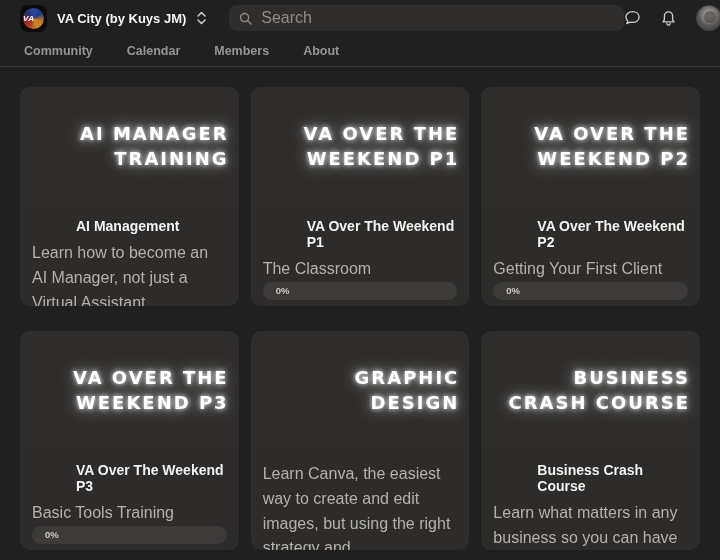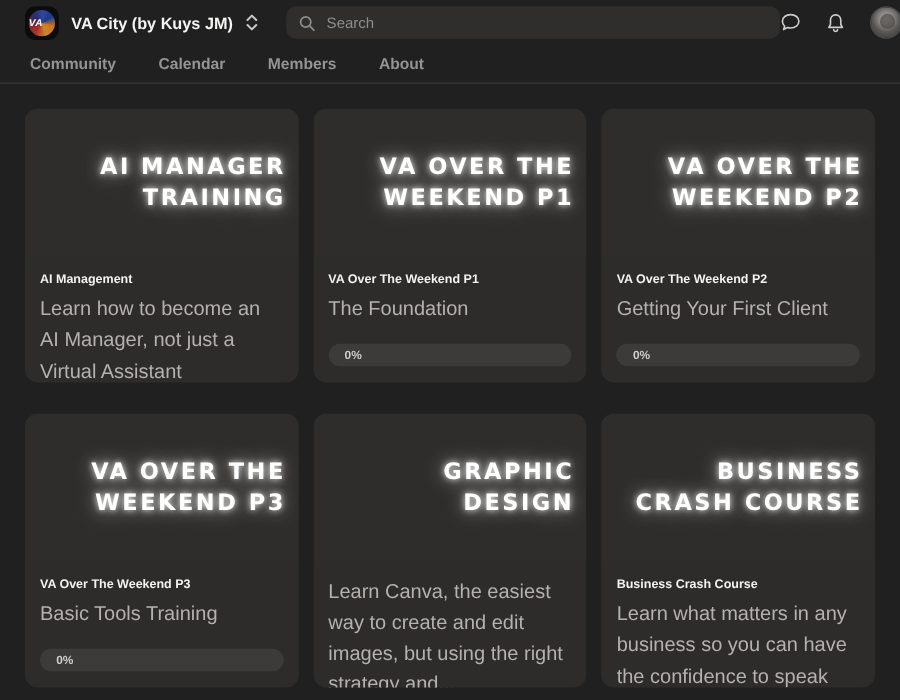--- a/index.html
+++ b/index.html
@@ -27,21 +27,21 @@
   .logo-circle span { font-size:8px; font-weight:bold; color:#fff; letter-spacing:0.5px; }
   .community-name { font-size:13px; font-weight:bold; color:#f5f4f3; margin-left:10px; white-space:nowrap; }
   .selector { margin-left:10px; display:flex; align-items:center; cursor:pointer; }
   .searchbar {
     margin-left:22px; flex:0 0 auto; width:395px; height:26px; border-radius:8px;
     background:#2f2e2d; display:flex; align-items:center; padding:0 10px;
   }
   .searchbar svg { flex:0 0 auto; }
   .searchbar input {
     background:transparent; border:none; outline:none; color:#fde047;
-    font-size:12px; margin-left:9px; width:100%;
+    font-size:16px; margin-left:9px; width:100%;
     font-family:"Liberation Sans","DejaVu Sans",sans-serif;
   }
   .searchbar input::placeholder { color:#8f8d8b; }
   .topbar-right { margin-left:auto; display:flex; align-items:center; gap:20px; }
   .icon-btn { display:flex; align-items:center; cursor:pointer; }
   .avatar {
     width:26px; height:26px; border-radius:50%;
     background:radial-gradient(circle at 50% 38%, #a8a6a2 0%, #8d8a86 28%, #5a5856 55%, #343332 100%);
     border:1px solid #4a4a4a; cursor:pointer; position:relative; overflow:hidden;
   }
@@ -82,21 +82,21 @@
   .cover-text {
     font-family:"DejaVu Sans","Liberation Sans",sans-serif;
     font-size:18px; font-weight:800; letter-spacing:2px; line-height:1.4;
     text-transform:uppercase; text-align:right; color:#ffffff;
     text-shadow:0 0 5px rgba(255,255,255,.9), 0 0 14px rgba(255,255,255,.55), 0 0 26px rgba(255,255,255,.3);
   }
   .card-body {
     flex:1; display:flex; flex-direction:column;
     padding:13px 12px 13px 12px;
   }
-  .course-title { font-size:10px; font-weight:bold; color:#f3f2f1; margin-bottom:7px; }
+  .course-title { font-size:14px; font-weight:bold; color:#f3f2f1; margin-bottom:7px;margin-left:44px; }
   .course-desc { font-size:16px; line-height:1.55; color:#b5b2ae; }
   .progress {
     margin-top:auto; height:18px; border-radius:9px; background:#3c3b3a;
     position:relative; display:flex; align-items:center; overflow:hidden;
   }
   .progress .fill { position:absolute; left:0; top:0; bottom:0; width:0; background:#e6c44c; }
   .progress .pct { position:relative; font-size:9.5px; font-weight:600; color:#cfcdca; margin-left:13px; }
 </style>
 </head>
 <body>
@@ -160,21 +160,21 @@
         </div>
       </div>
     </div>
 
     <div class="card">
       <div class="cover">
         <div class="cover-text">VA OVER THE WEEKEND P1</div>
       </div>
       <div class="card-body">
         <div class="course-title">VA Over The Weekend P1</div>
-        <div class="course-desc">The Foundation</div>
+        <div class="course-desc">The Classroom</div>
         <div class="progress">
           <div class="fill" style="width: 0%;"></div>
           <span class="pct">0%</span>
         </div>
       </div>
     </div>
 
     <div class="card">
       <div class="cover">
         <div class="cover-text">VA OVER THE WEEKEND P2</div>

